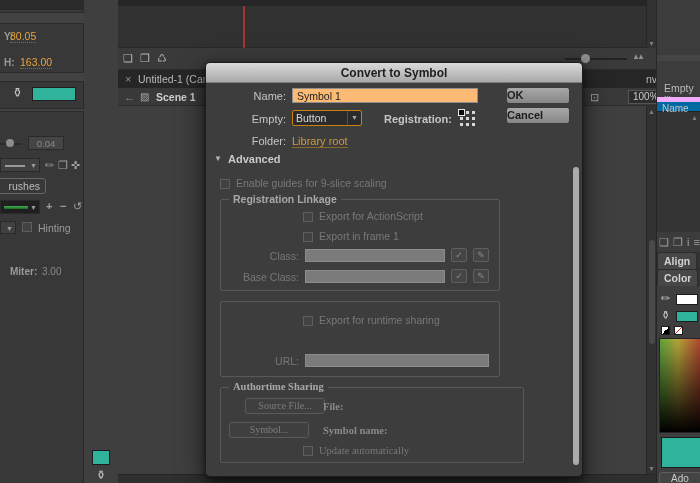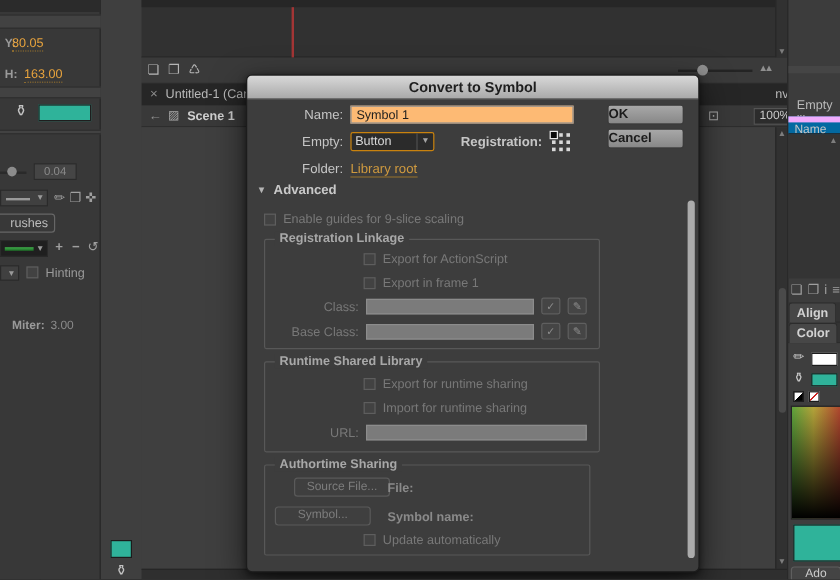--- a/index.html
+++ b/index.html
@@ -295,32 +295,28 @@
       <span class="ginput" style="left:84px;top:49px;width:140px;"></span>
       <span class="gbtn" style="left:230px;top:48px;">✓</span>
       <span class="gbtn" style="left:252px;top:48px;">✎</span>
       <span class="glbl" style="left:0;top:71px;width:78px;">Base Class:</span>
       <span class="ginput" style="left:84px;top:70px;width:140px;"></span>
       <span class="gbtn" style="left:230px;top:69px;">✓</span>
       <span class="gbtn" style="left:252px;top:69px;">✎</span>
     </div>
 
     <div class="grp" style="left:14px;top:238px;width:280px;height:76px;">
-      <span class="legend">Runtime Shared Library</span>
       <div class="abs" style="left:82px;top:12px;">
         <span class="chk"></span><span class="dimtext">Export for runtime sharing</span>
       </div>
-      <div class="abs" style="left:82px;top:32px;">
-        <span class="chk"></span><span class="dimtext">Import for runtime sharing</span>
-      </div>
       <span class="glbl" style="left:0;top:53px;width:78px;">URL:</span>
       <span class="ginput" style="left:84px;top:52px;width:184px;"></span>
     </div>
 
-    <div class="grp" style="left:14px;top:324px;width:272px;height:76px;">
+    <div class="grp" style="left:14px;top:324px;width:304px;height:76px;font-family:Liberation Serif, serif;">
       <span class="legend">Authortime Sharing</span>
       <div class="dbtn" style="left:8px;top:10px;width:80px;height:16px;margin-left:16px;">Source File...</div>
       <span class="blbl" style="left:102px;top:13px;">File:</span>
       <div class="dbtn" style="left:8px;top:34px;width:80px;height:16px;">Symbol...</div>
       <span class="blbl" style="left:102px;top:37px;">Symbol name:</span>
       <div class="abs" style="left:82px;top:56px;">
         <span class="chk"></span><span class="dimtext">Update automatically</span>
       </div>
     </div>
   </div>

